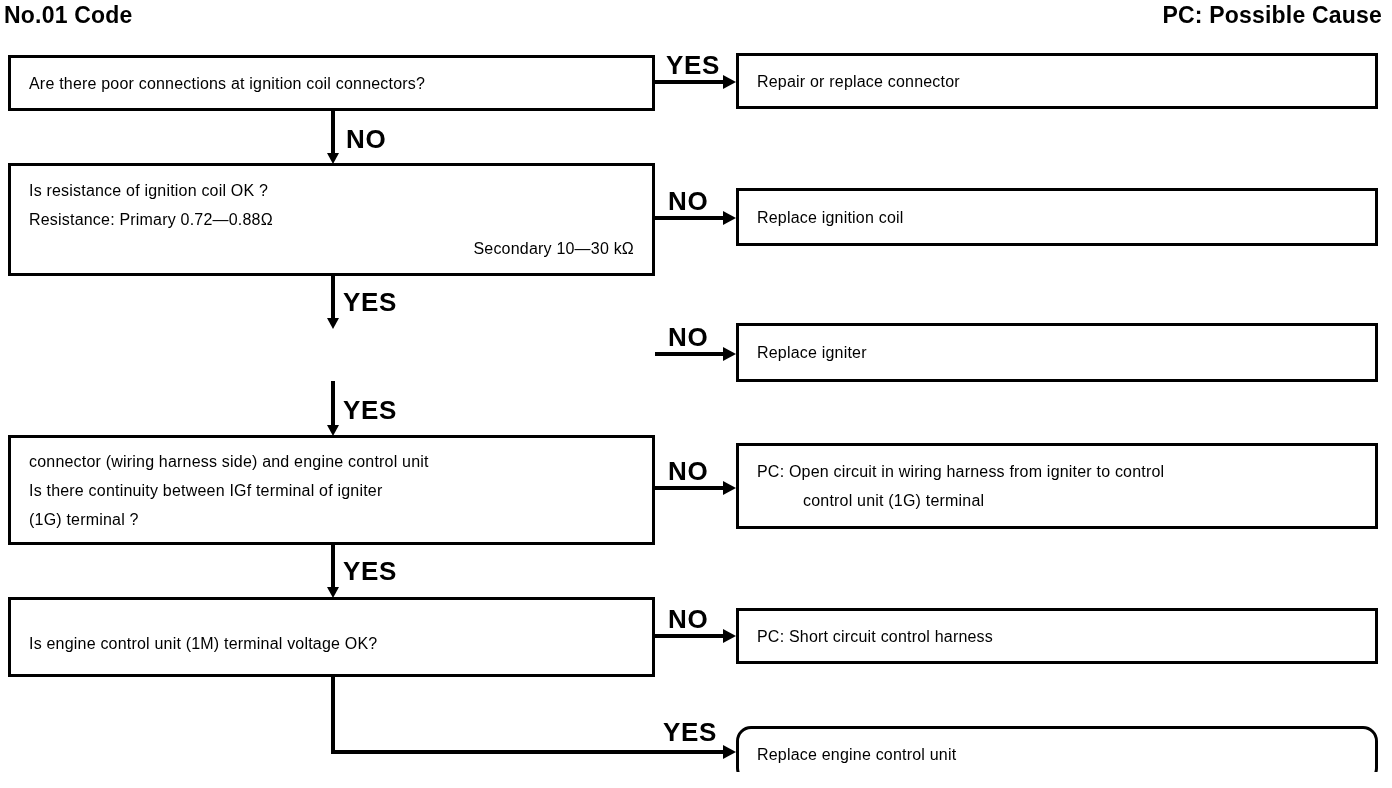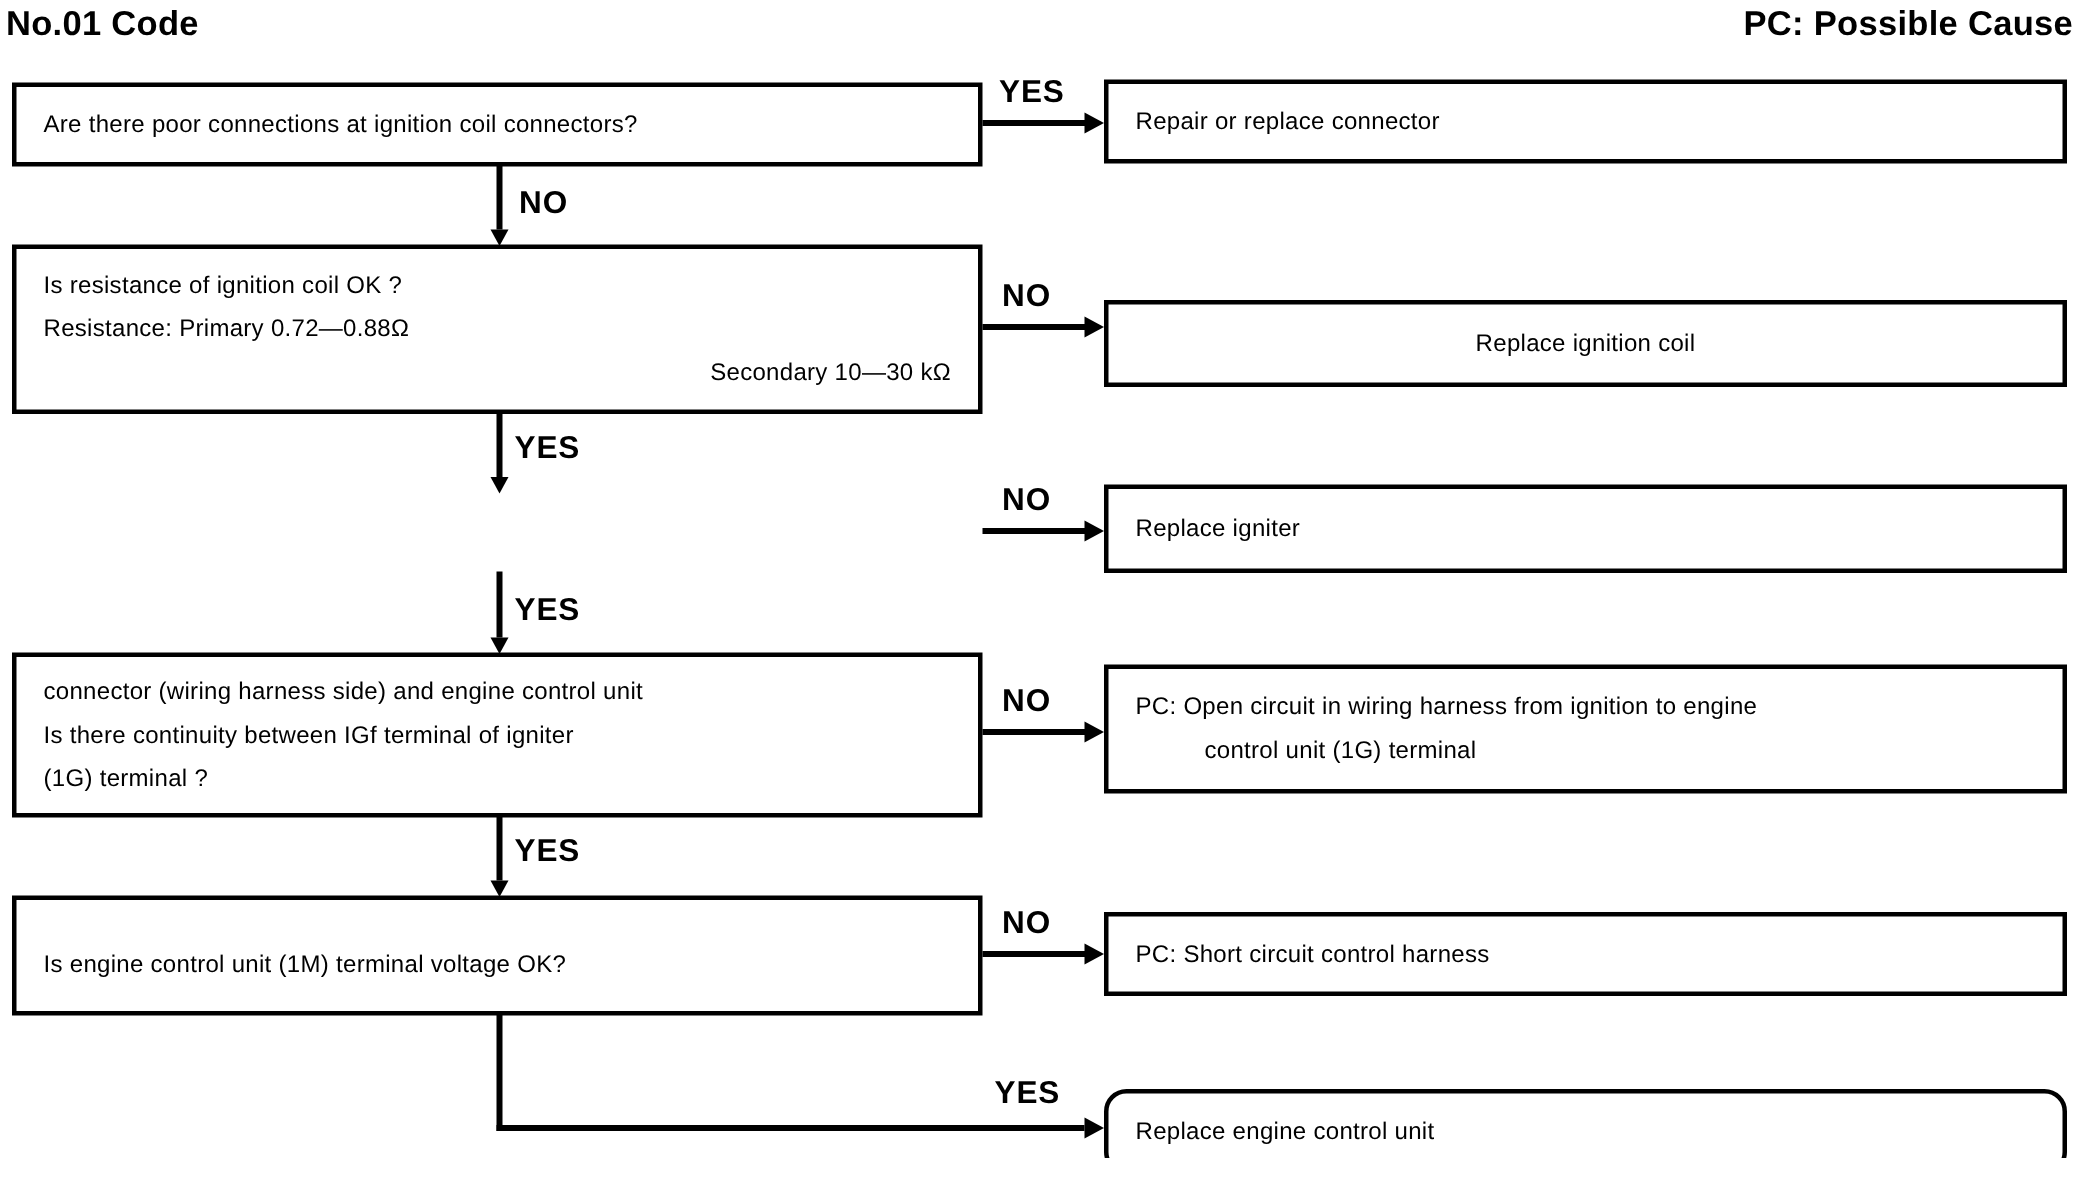--- a/index.html
+++ b/index.html
@@ -10,21 +10,21 @@
   .hdr { position:absolute; font-weight:bold; font-size:23px; letter-spacing:.2px; white-space:nowrap; }
   .box {
     position:absolute; box-sizing:border-box; border:3px solid #000; background:#fff;
     display:flex; flex-direction:column; justify-content:center; padding:4px 18px;
   }
   .q { left:8px;  width:647px; }
   .r { left:736px; width:642px; }
   .tline { font-size:16px; line-height:29px; letter-spacing:.2px; }
   .indent-secondary { padding-left:130px;text-align:right; }
   .indent-cont { padding-left:46px; }
-  .lbl { position:absolute; font-weight:bold; font-size:21px; letter-spacing:.6px; white-space:nowrap; }
+  .lbl { position:absolute; font-weight:bold; font-size:26px; letter-spacing:.6px; white-space:nowrap; }
   .hline, .vline { position:absolute; background:#000; }
   .arr-r { position:absolute; width:0; height:0;
            border-top:7px solid transparent; border-bottom:7px solid transparent; border-left:13px solid #000; }
   .arr-d { position:absolute; width:0; height:0;
            border-left:6px solid transparent; border-right:6px solid transparent; border-top:11px solid #000; }
 </style>
 </head>
 <body>
 
 <div class="sheet">
@@ -50,30 +50,30 @@
   </div>
 
   <div class="box q" style="top:597px; height:80px; justify-content:center; padding-top:16px;">
     <div class="tline">Is engine control unit (1M) terminal voltage OK?</div>
   </div>
 
   <div class="box r" style="top:53px; height:56px;">
     <div class="tline">Repair or replace connector</div>
   </div>
 
-  <div class="box r" style="top:200px; height:58px;text-align:center;">
+  <div class="box r" style="top:188px; height:58px;">
     <div class="tline">Replace ignition coil</div>
   </div>
 
   <div class="box r" style="top:323px; height:59px;">
     <div class="tline">Replace igniter</div>
   </div>
 
   <div class="box r" style="top:443px; height:86px;">
-    <div class="tline">PC: Open circuit in wiring harness from ignition to engine</div>
+    <div class="tline">PC: Open circuit in wiring harness from igniter to control</div>
     <div class="tline indent-cont">control unit (1G) terminal</div>
   </div>
 
   <div class="box r" style="top:608px; height:56px;">
     <div class="tline">PC: Short circuit control harness</div>
   </div>
 
   <div class="box r" style="top:726px; height:57px;border-radius:15px;">
     <div class="tline">Replace engine control unit</div>
   </div>

